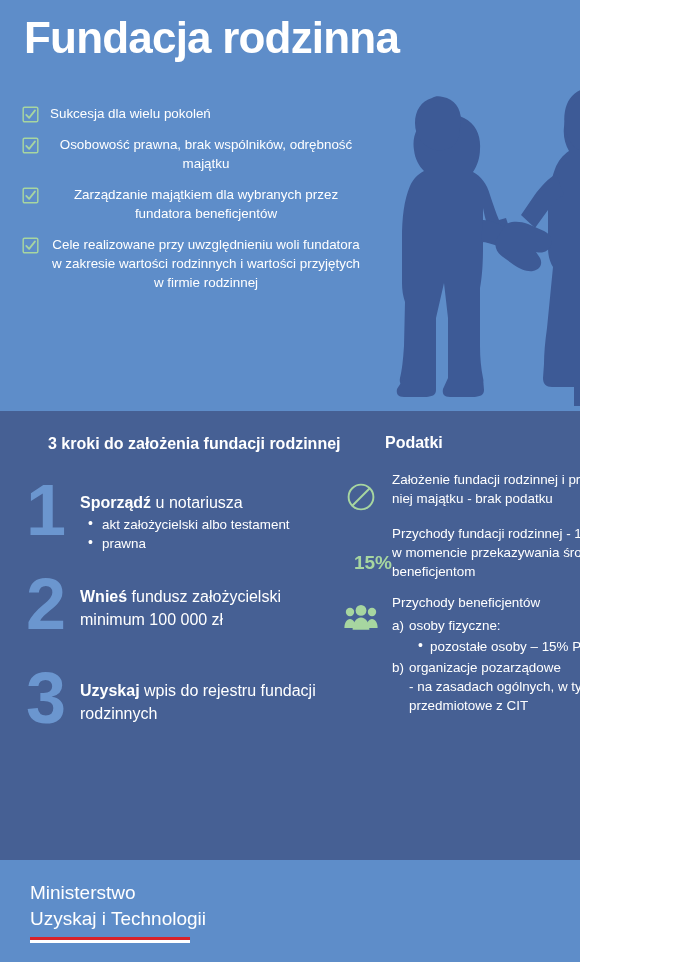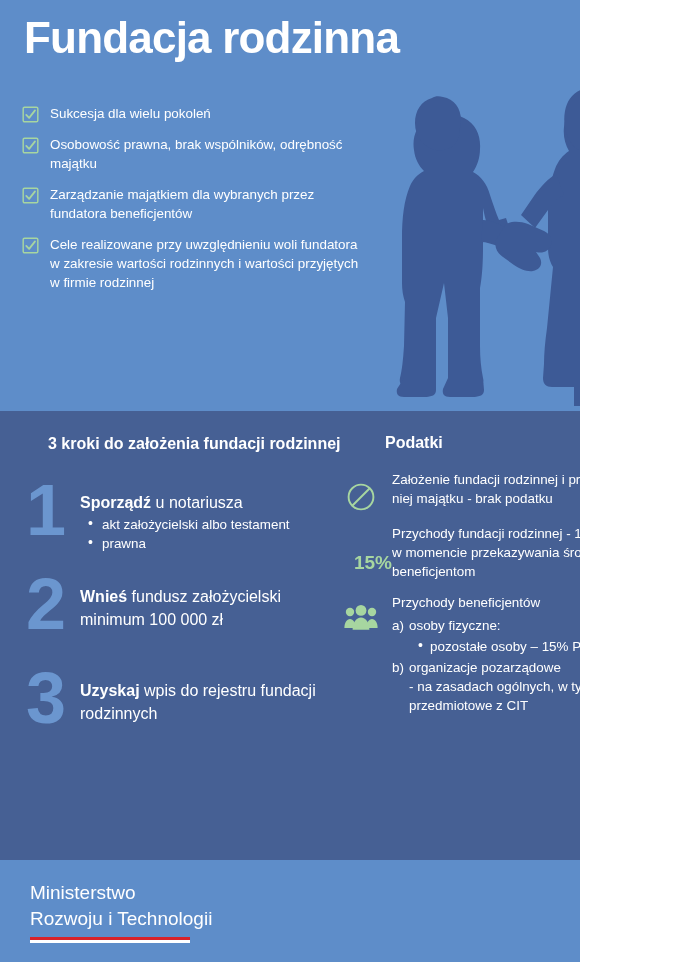--- a/index.html
+++ b/index.html
@@ -52,20 +52,21 @@
   
   .check-list {
     position: absolute;
     left: 22px; top: 104px;
     width: 340px;
   }
   .check-item {
     display: flex;
     align-items: flex-start;
     margin-bottom: 12px;
+    text-align: center;
   }
   .check-box {
     flex: 0 0 auto;
     width: 17px; height: 17px;
     margin-top: 2px;
     margin-right: 11px;
   }
   .check-text {
     font-size: 13.4px;
     line-height: 1.42;
@@ -442,20 +443,20 @@
       <line x1="18" y1="4" x2="18" y2="12"></line>
       <line x1="7" y1="9" x2="12" y2="15"></line>
       <line x1="30" y1="9" x2="25" y2="15"></line>
       <line x1="4" y1="21" x2="12" y2="21"></line>
     </g>
     <path d="M17 18 L17 48 L24.5 40.5 L30 51 L36 48 L30.5 37.5 L41 37 Z" fill="#ffffff" stroke="#2b3f6b" stroke-width="3" stroke-linejoin="round"></path>
   </svg>
 
   <div class="ministry">
     <div class="ministry-name">Ministerstwo</div>
-    <div class="ministry-name">Rozwoju i Technologii</div>
+    <div class="ministry-name">Uzyskaj i Technologii</div>
     <div class="flag-bar">
       <div class="flag-red"></div>
       <div class="flag-white"></div>
     </div>
   </div>
 
 </div>
 
 </body></html>

